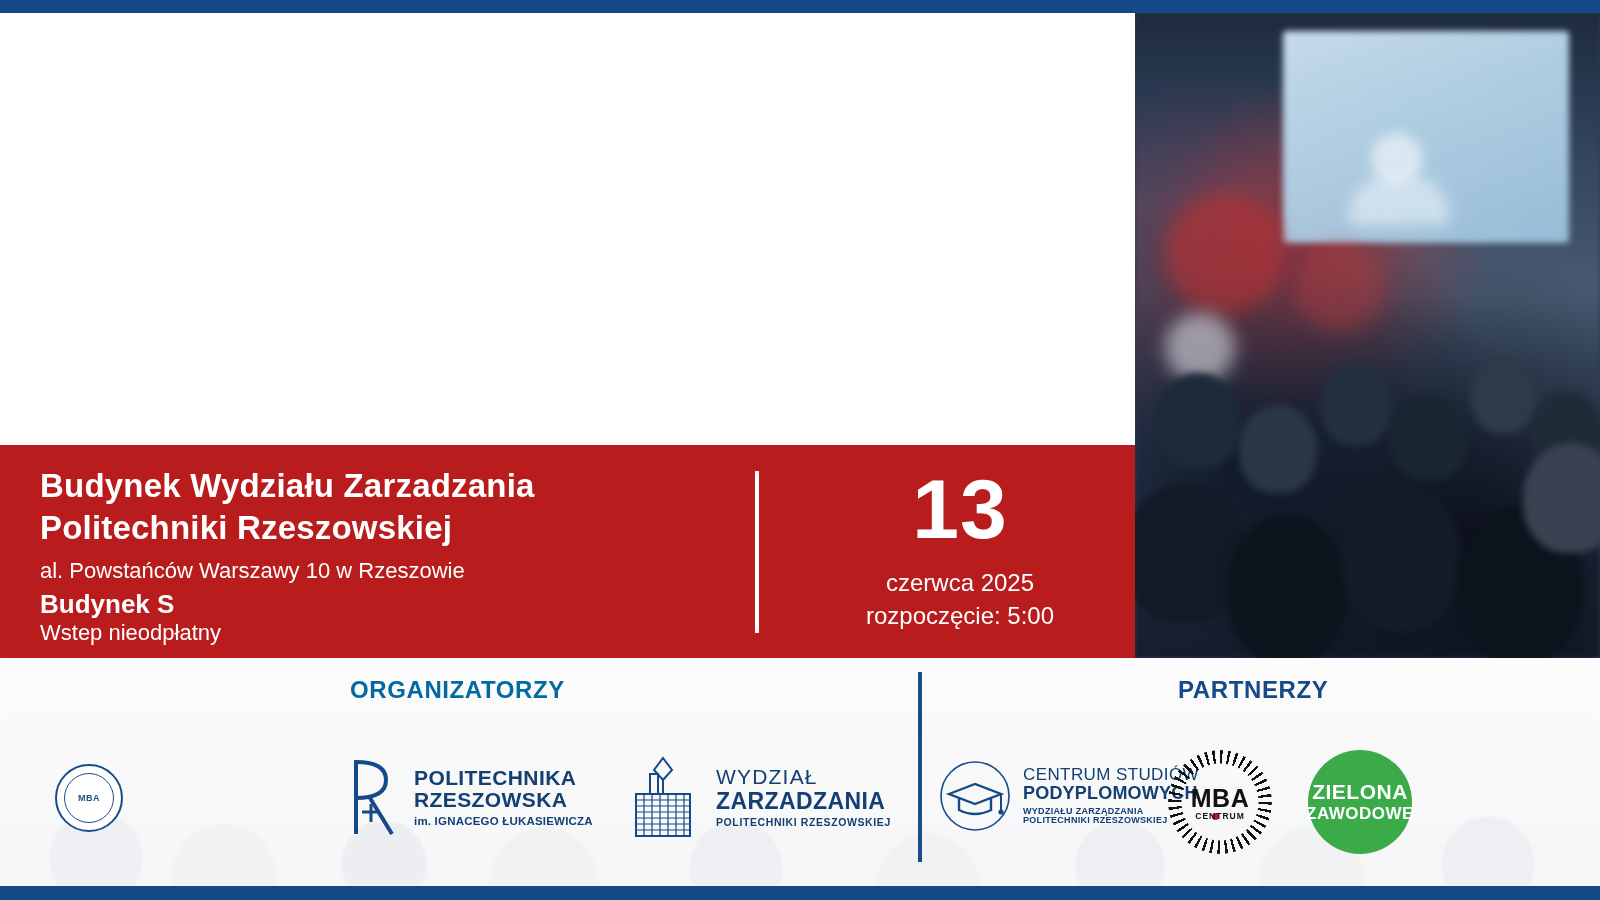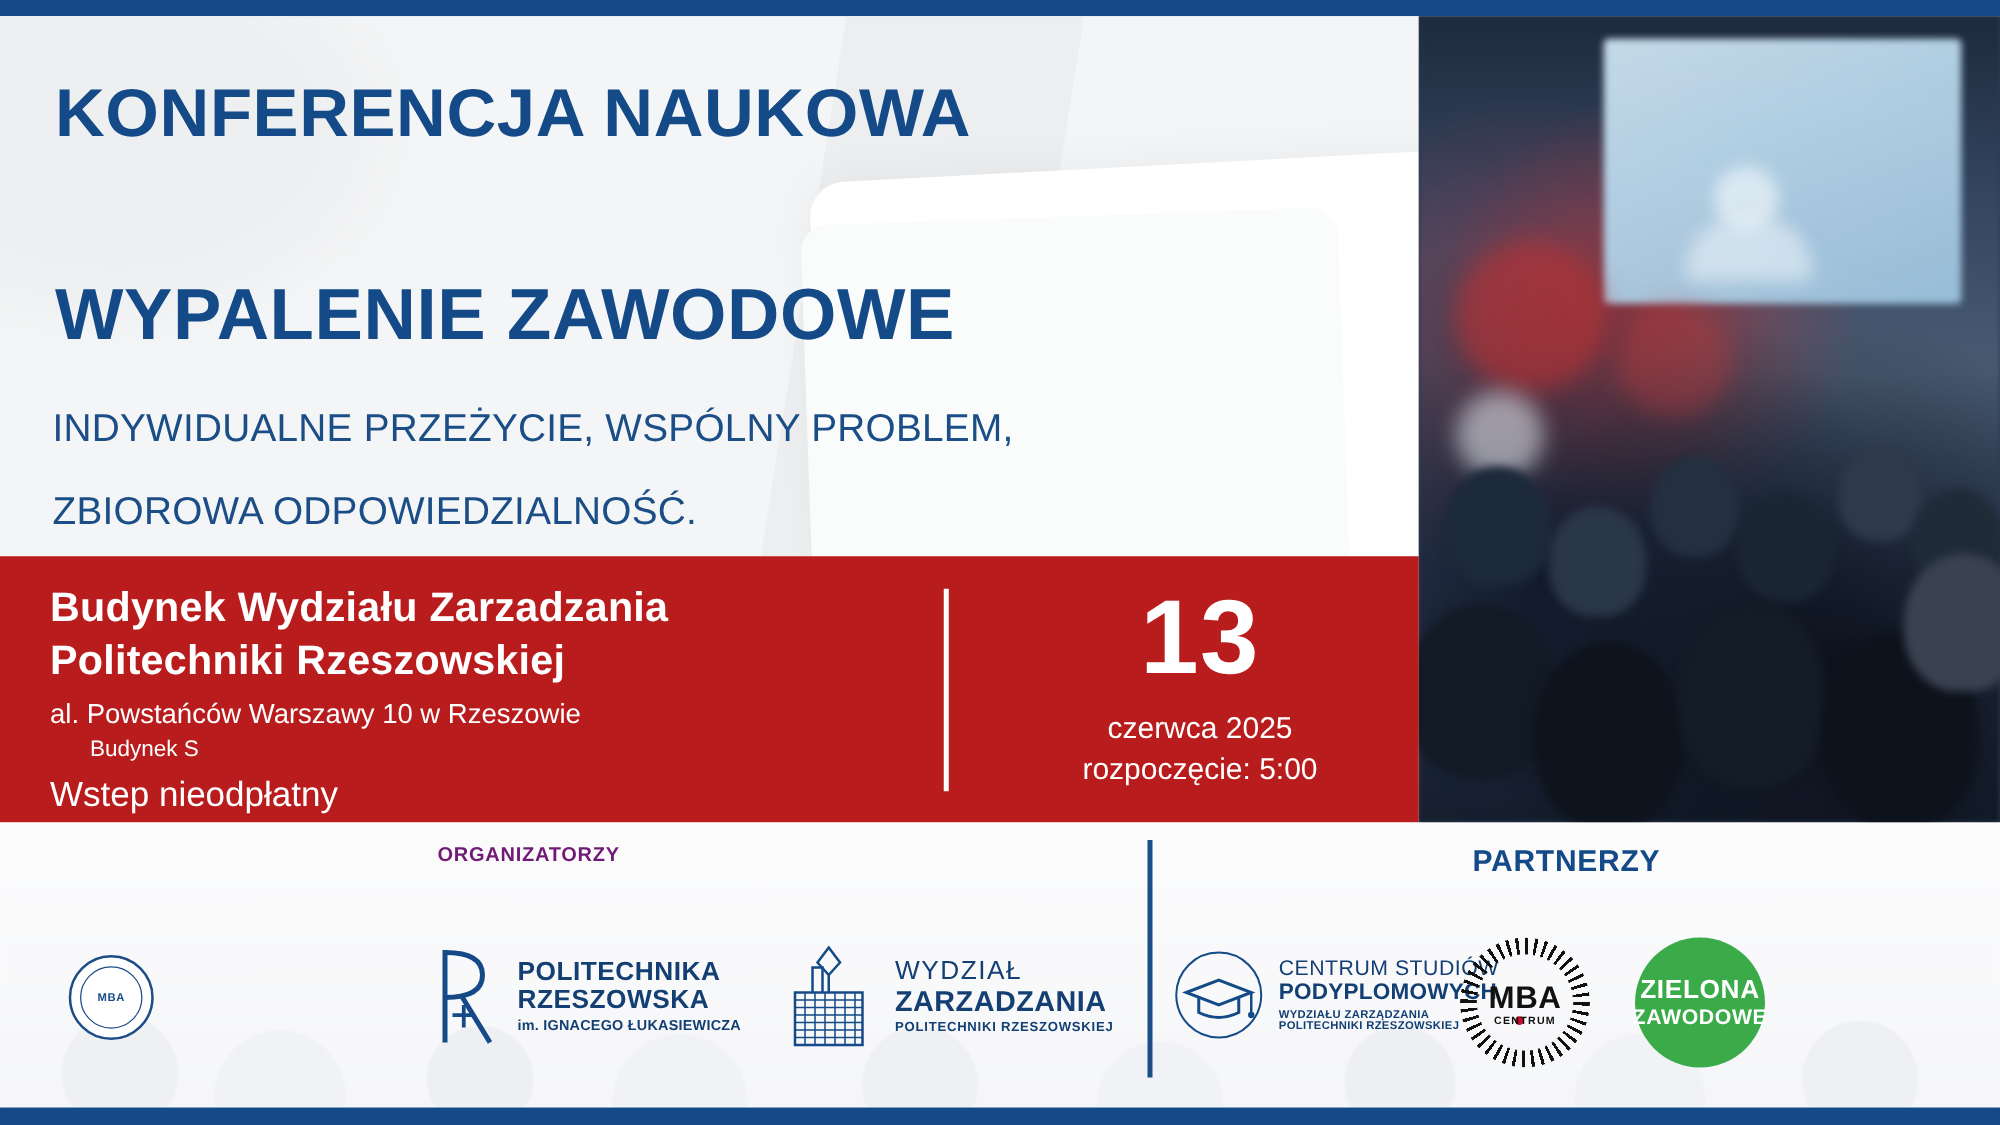--- a/index.html
+++ b/index.html
@@ -144,22 +144,22 @@
   }
   .venue1 {
     position: absolute; left: 40px; top: 22px;
     font-size: 33px; font-weight: 700; letter-spacing: .2px;
   }
   .venue2 {
     position: absolute; left: 40px; top: 64px;
     font-size: 33px; font-weight: 700; letter-spacing: .2px;
   }
   .addr1 { position: absolute; left: 40px; top: 113px; font-size: 22px; font-weight: 400; }
-  .addr2 { position: absolute; left: 40px; top: 144px; font-size: 18px; font-weight: 400; margin-left: 32px; }
-  .addr3 { position: absolute; left: 40px; top: 175px; font-size: 28px; font-weight: 400; }
+  .addr2 { position: absolute; left: 40px; top: 144px; font-size: 26px; font-weight: 700; }
+  .addr3 { position: absolute; left: 40px; top: 175px; font-size: 22px; font-weight: 400; }
 
   .divider-v {
     position: absolute; left: 755px; top: 26px;
     width: 4px; height: 162px;
     background: #ffffff;
   }
   .day {
     position: absolute; left: 840px; top: 25px;
     width: 240px; text-align: center;
     font-size: 84px; font-weight: 700; line-height: .95;
@@ -194,21 +194,21 @@
       radial-gradient(circle at 46% 92%, #e4e7ea 0 46px, transparent 47px),
       radial-gradient(circle at 58% 99%, #e8ebee 0 50px, transparent 51px),
       radial-gradient(circle at 70% 91%, #e3e6ea 0 44px, transparent 45px),
       radial-gradient(circle at 82% 97%, #e9ecef 0 52px, transparent 53px),
       radial-gradient(circle at 93% 90%, #e4e7ea 0 46px, transparent 47px),
       linear-gradient(180deg, #fdfdfd 0%, #f2f3f5 100%);
     filter: blur(1px);
   }
   .lbl-org {
     position: absolute; left: 350px; top: 18px;
-    font-size: 16px; font-weight: 700; color: #701a75; letter-spacing: .6px;
+    font-size: 24px; font-weight: 700; color: #0369a1; letter-spacing: .6px;
   }
   .lbl-part {
     position: absolute; left: 1178px; top: 18px;
     font-size: 24px; font-weight: 700; color: #134a87; letter-spacing: .6px;
   }
   .footer-divider {
     position: absolute; left: 918px; top: 14px;
     width: 4px; height: 190px;
     background: #1b4d86;
   }
@@ -317,33 +317,20 @@
     background: #134a87;
   }
 </style>
 </head>
 <body>
 
 <div class="poster">
 
   <div class="top-rule"></div>
 
-  <div class="headline-zone">
-    <div class="hz-shape3"></div>
-    <div class="hz-shape4"></div>
-    <div class="hz-shape1"></div>
-    <div class="hz-shape2"></div>
-
-    <div class="headline-text">
-      <div class="kicker">KONFERENCJA NAUKOWA</div>
-      <div class="maintitle">WYPALENIE ZAWODOWE</div>
-      <div class="sub1">INDYWIDUALNE PRZEŻYCIE, WSPÓLNY PROBLEM,</div>
-      <div class="sub2">ZBIOROWA ODPOWIEDZIALNOŚĆ.</div>
-    </div>
-  </div>
 
   <div class="photo">
     <div class="bg"></div>
     <div class="screen"></div>
     <div class="screen-fig"></div>
     <div class="screen-fig2"></div>
 
     <div class="blob" style="left:30px; top:180px; width:120px; height:120px; background:rgba(200,50,50,.5);"></div>
     <div class="blob" style="left:160px; top:230px; width:90px; height:90px; background:rgba(190,60,60,.35);"></div>
     <div class="blob" style="left:30px; top:300px; width:70px; height:70px; background:rgba(235,240,245,.55);"></div>

